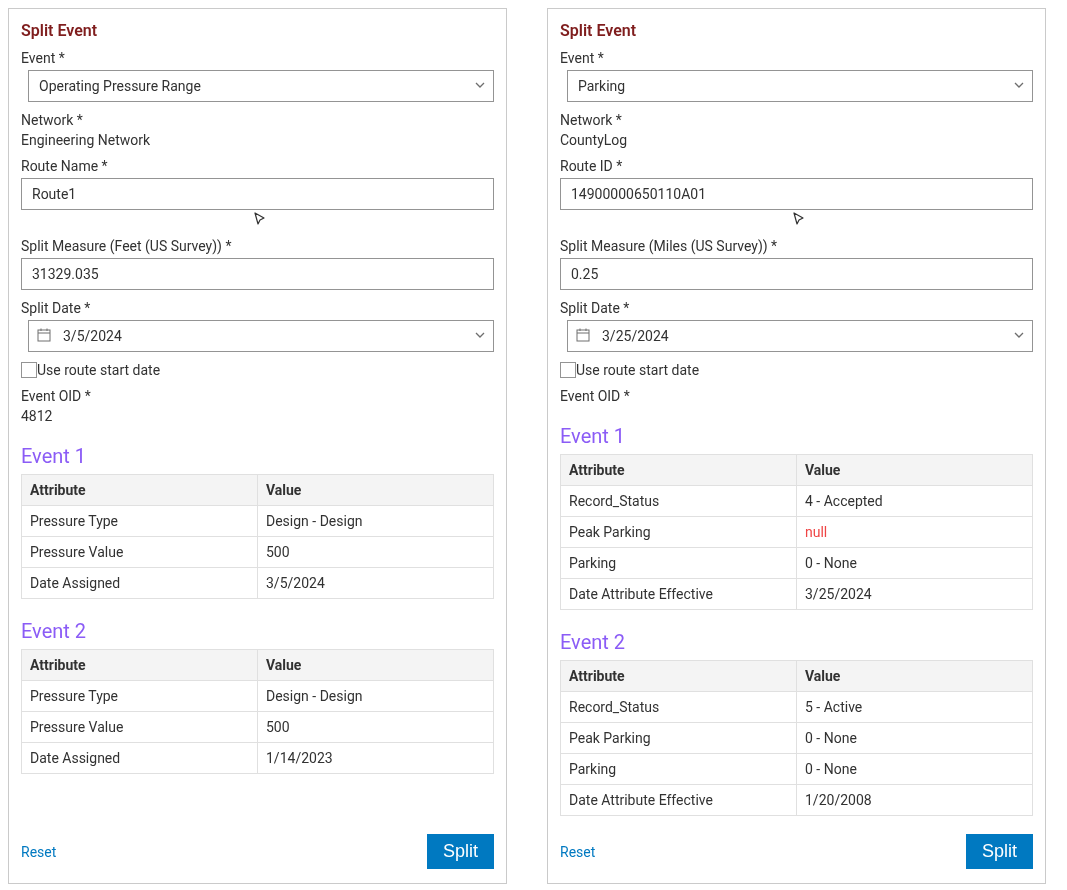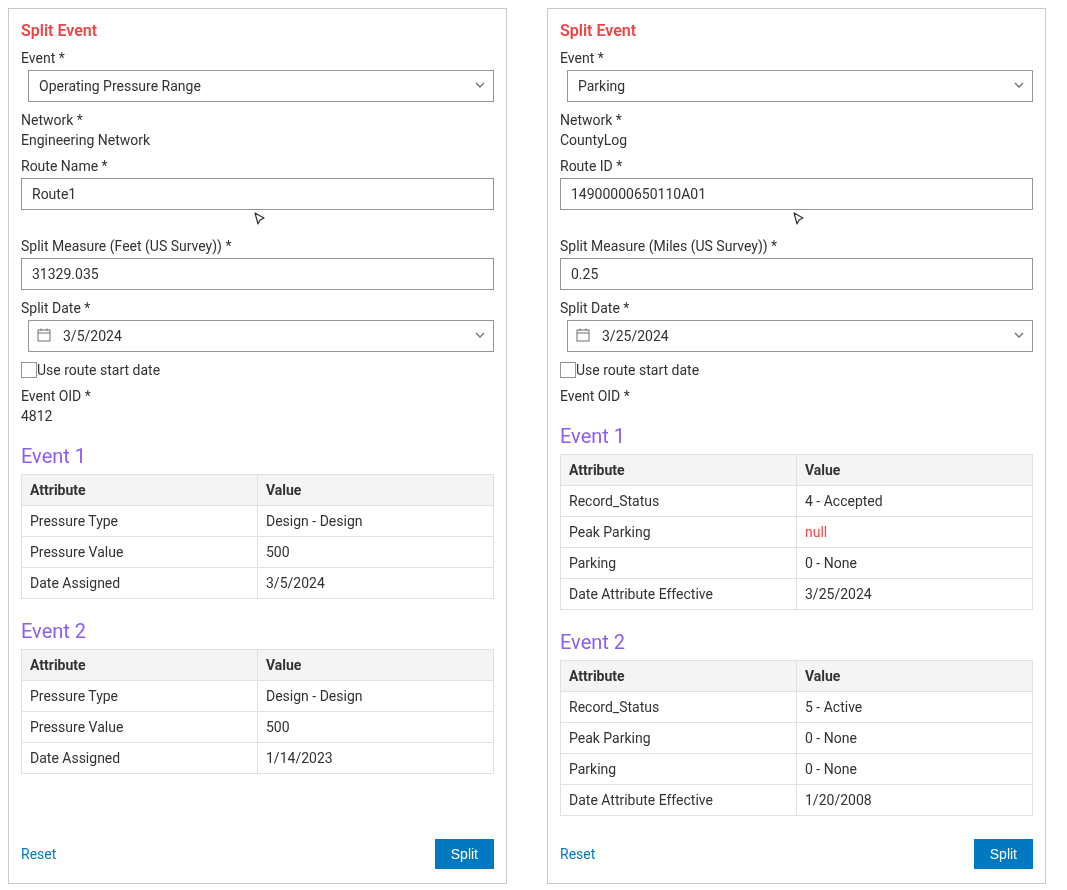--- a/index.html
+++ b/index.html
@@ -19,21 +19,21 @@
     padding: 12px 12px 14px 12px;
     display: flex;
     flex-direction: column;
     position: relative;
   }
   .pane-content { flex: 1; }
   .pane h2.title {
     font-size: 16px;
     font-weight: 600;
     margin: 0 0 10px 0;
-    color: #ef4444;
+    color: #7f1d1d;
   }
   .field-group { margin-bottom: 10px; }
   .field-label {
     font-size: 14px;
     color: #323232;
     margin-bottom: 4px;
   }
   .static-value {
     font-size: 14px;
     color: #323232;
@@ -101,21 +101,21 @@
   .null-val { color:#ef4444; }
   .footer {
     display:flex; justify-content:space-between; align-items:center;
     padding-top: 14px;
   }
   .reset-link {
     color:#0079c1; cursor:pointer;
   }
   .split-btn {
     background:#0079c1; color:#fff; border:none;
-    padding: 7px 16px; font-size:14px; cursor:pointer;
+    padding: 7px 16px; font-size:18px; cursor:pointer;
   }
   svg { display:block; }
 </style>
 </head>
 <body>
 
 <div class="pane" style="height:876px">
   <div class="pane-content">
     <h2 class="title">Split Event</h2>
 

